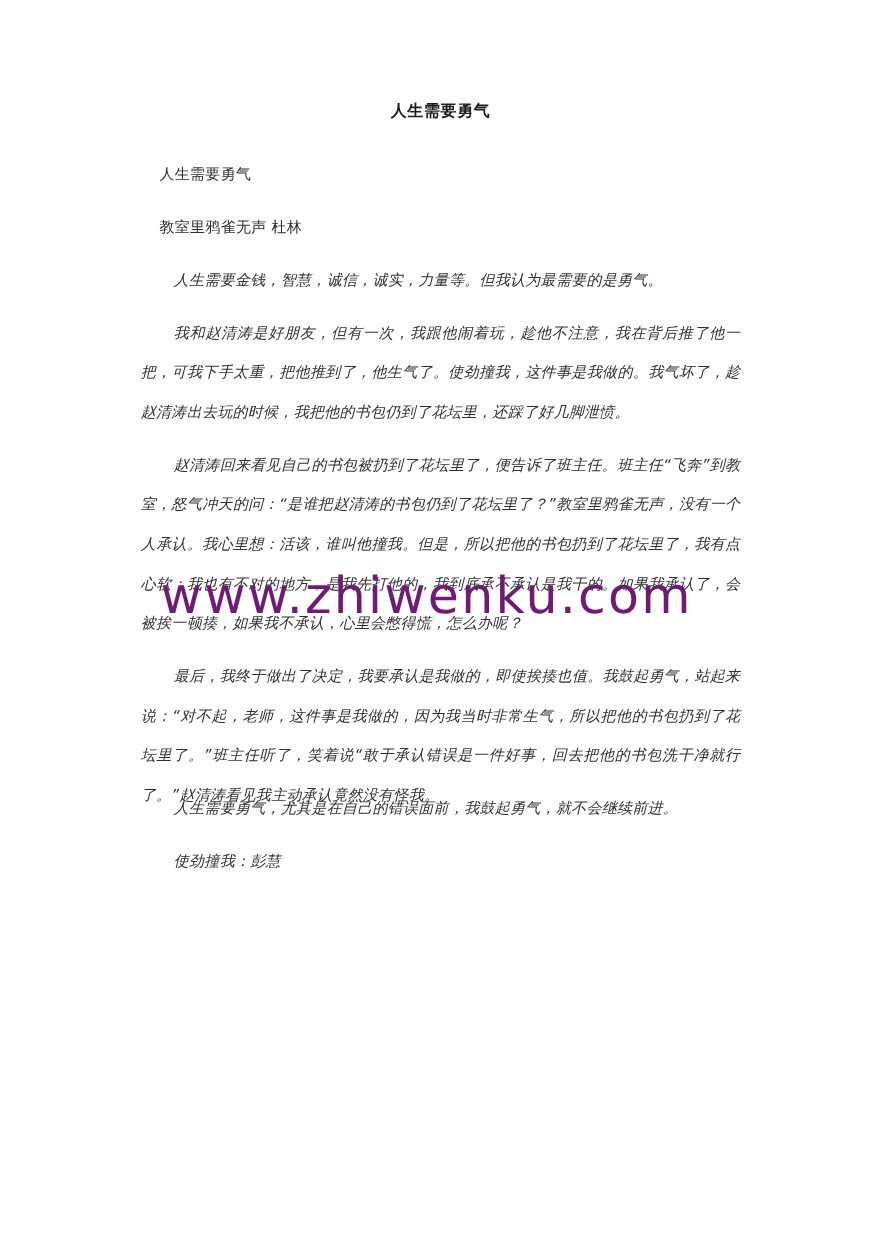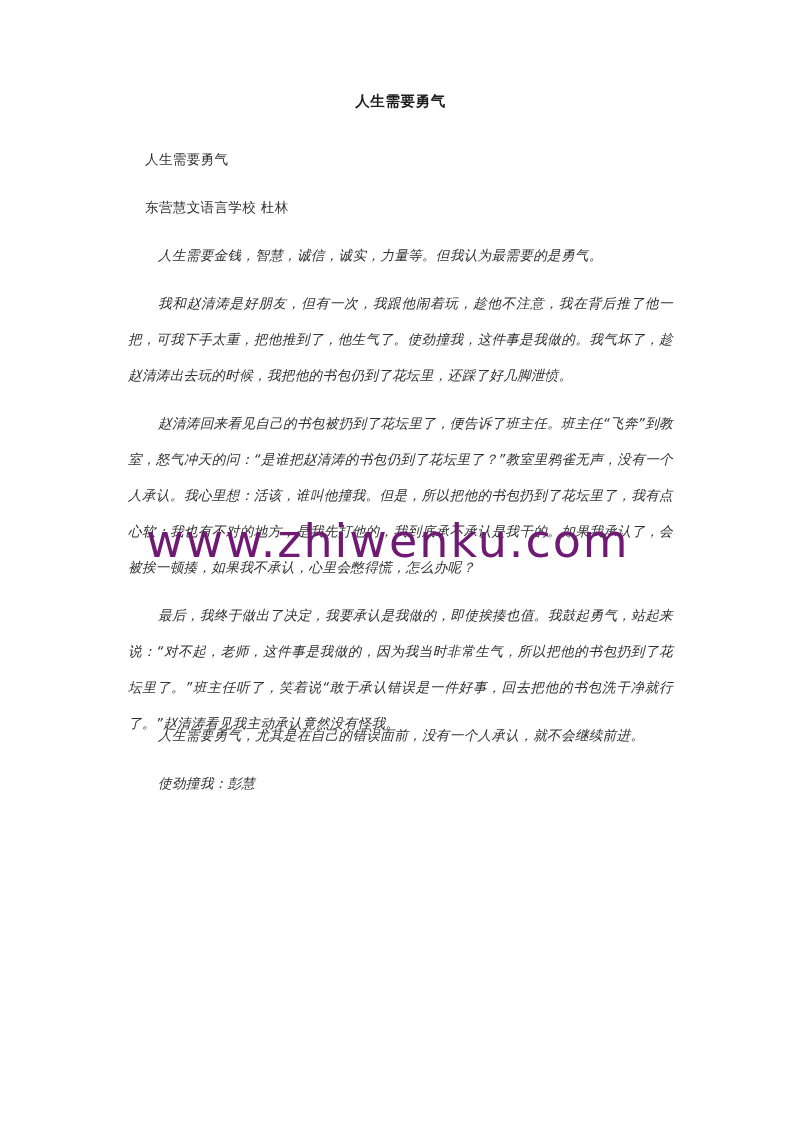--- a/index.html
+++ b/index.html
@@ -92,31 +92,31 @@
 <body>
 
 <div class="page">
 
   <div class="content">
 
     <h1 class="doc-title">人生需要勇气</h1>
 
     <p class="para head-line" style="top: 141px;">人生需要勇气</p>
 
-    <p class="para head-line" style="top: 189px;">东营慧文语言学校 杜林</p>
+    <p class="para head-line" style="top: 189px;">教室里鸦雀无声 杜林</p>
 
     <p class="para body-line" style="top: 237px;">人生需要金钱，智慧，诚信，诚实，力量等。但我认为最需要的是勇气。</p>
 
     <p class="para body-line" style="top: 285px;">我和赵清涛是好朋友，但有一次，我跟他闹着玩，趁他不注意，我在背后推了他一把，可我下手太重，把他推到了，他生气了。使劲撞我，这件事是我做的。我气坏了，趁赵清涛出去玩的时候，我把他的书包仍到了花坛里，还踩了好几脚泄愤。</p>
 
     <p class="para body-line" style="top: 405px;">赵清涛回来看见自己的书包被扔到了花坛里了，便告诉了班主任。班主任“飞奔”到教室，怒气冲天的问：“是谁把赵清涛的书包仍到了花坛里了？”教室里鸦雀无声，没有一个人承认。我心里想：活该，谁叫他撞我。但是，所以把他的书包扔到了花坛里了，我有点心软：我也有不对的地方，是我先打他的，我到底承不承认是我干的。如果我承认了，会被挨一顿揍，如果我不承认，心里会憋得慌，怎么办呢？</p>
 
     <p class="para body-line" style="top: 597px;">最后，我终于做出了决定，我要承认是我做的，即使挨揍也值。我鼓起勇气，站起来说：“对不起，老师，这件事是我做的，因为我当时非常生气，所以把他的书包扔到了花坛里了。”班主任听了，笑着说“敢于承认错误是一件好事，回去把他的书包洗干净就行了。”赵清涛看见我主动承认竟然没有怪我。</p>
 
-    <p class="para body-line" style="top: 717px;">人生需要勇气，尤其是在自己的错误面前，没有一个人承认，就不会继续前进。</p>
+    <p class="para body-line" style="top: 717px;">人生需要勇气，尤其是在自己的错误面前，我鼓起勇气，就不会继续前进。</p>
 
     <p class="para body-line" style="top: 765px;">使劲撞我：彭慧</p>
 
   </div>
 
   <div class="watermark">www.zhiwenku.com</div>
 
 </div>
 
 </body></html>

